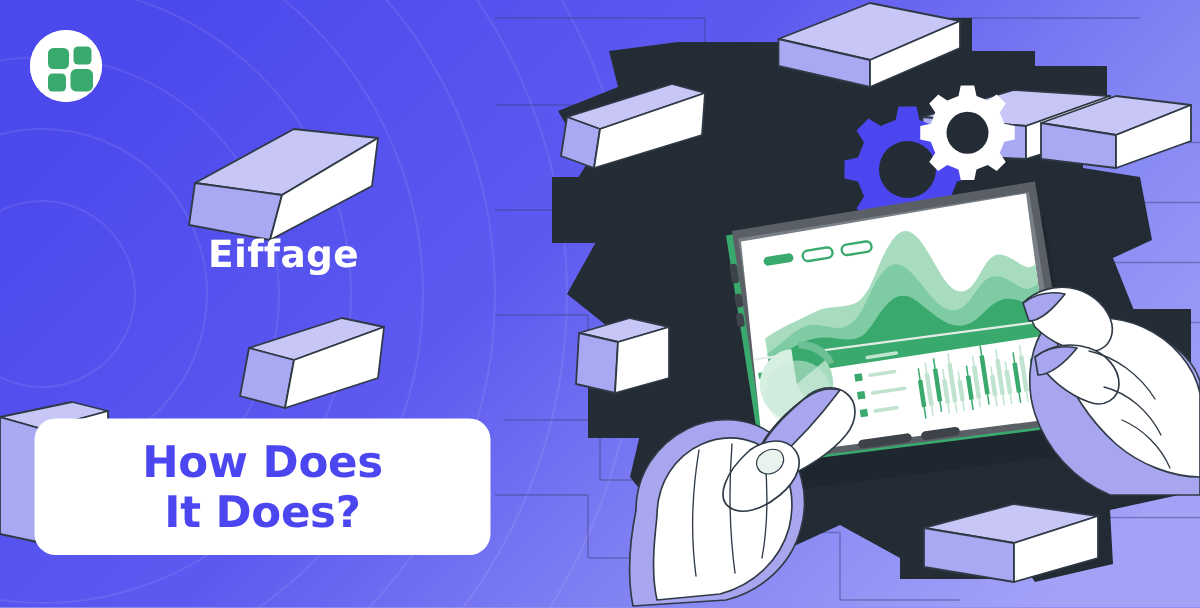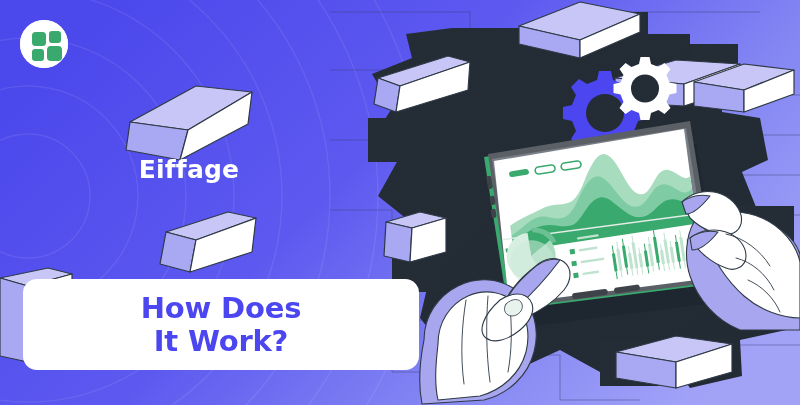--- a/index.html
+++ b/index.html
@@ -39,21 +39,21 @@
     font-size: 25px;
     font-weight: bold;
     letter-spacing: 0.2px;
     z-index: 6;
     white-space: nowrap;
   }
   
   .headline-card {
     position: absolute;
     left: 23px; top: 279px;
-    width: 396px; height: 91px;
+    width: 304px; height: 91px;
     background: #ffffff;
     border-radius: 14px;
     z-index: 6;
     display: flex;
     align-items: center;
     justify-content: center;
   }
   .headline-text {
     color: #4b46f0;
     font-size: 29px;
@@ -446,17 +446,17 @@
         <rect x="27" y="26" width="15" height="15" rx="3.8"></rect>
       </g>
     </svg>
   </div>
 
   <div class="brand-name">Eiffage</div>
 
   <div class="headline-card">
     <div class="headline-text">
       <span class="ln">How Does</span>
-      <span class="ln">It Work?</span>
+      <span class="ln">It Does?</span>
     </div>
   </div>
 
 </div>
 
 </body></html>

